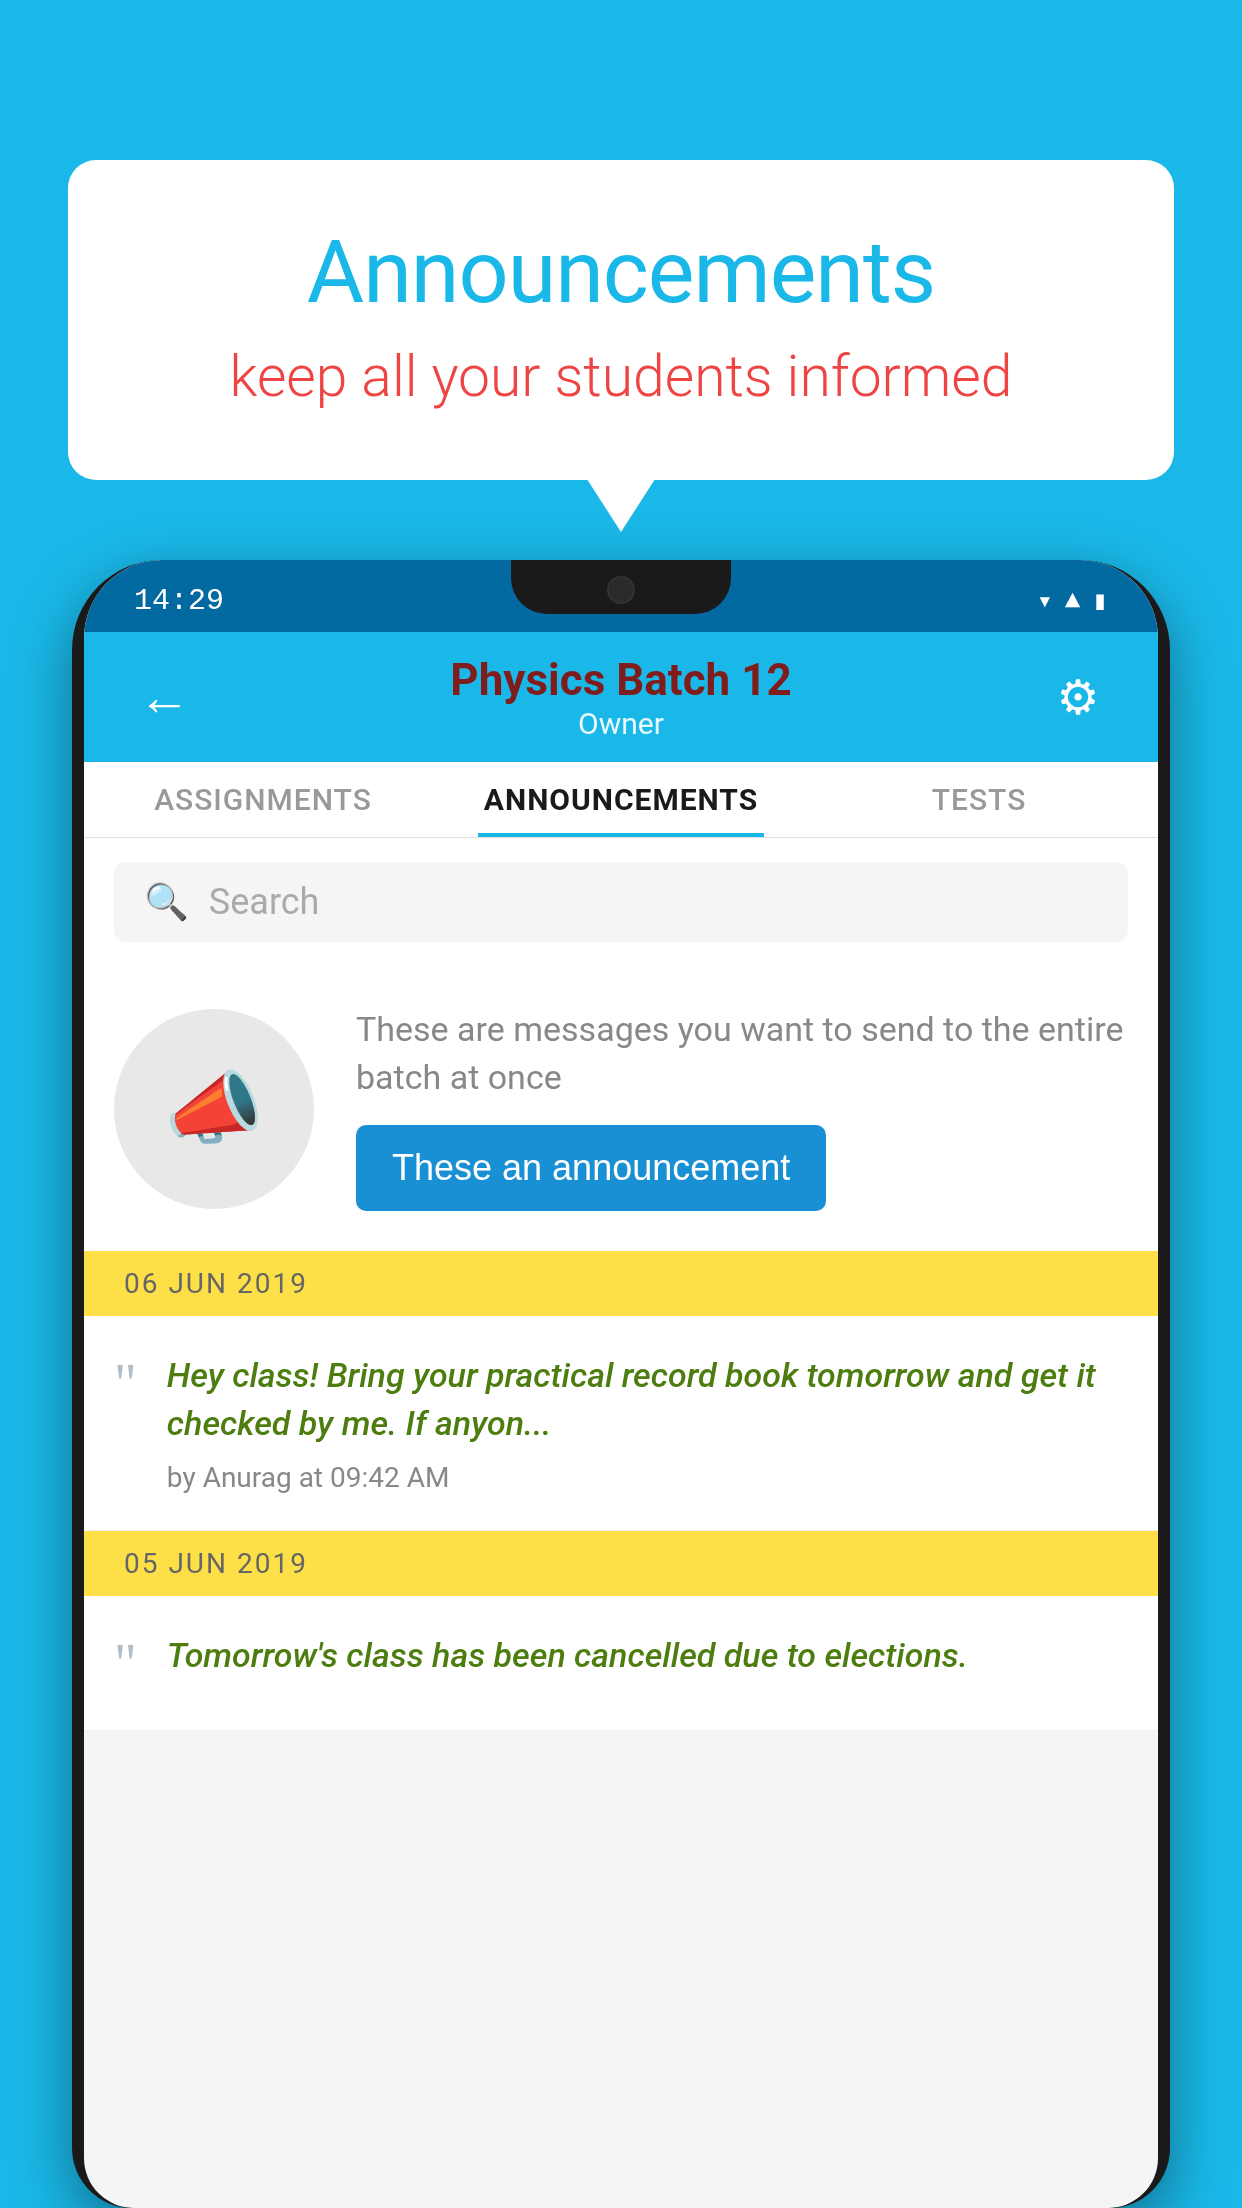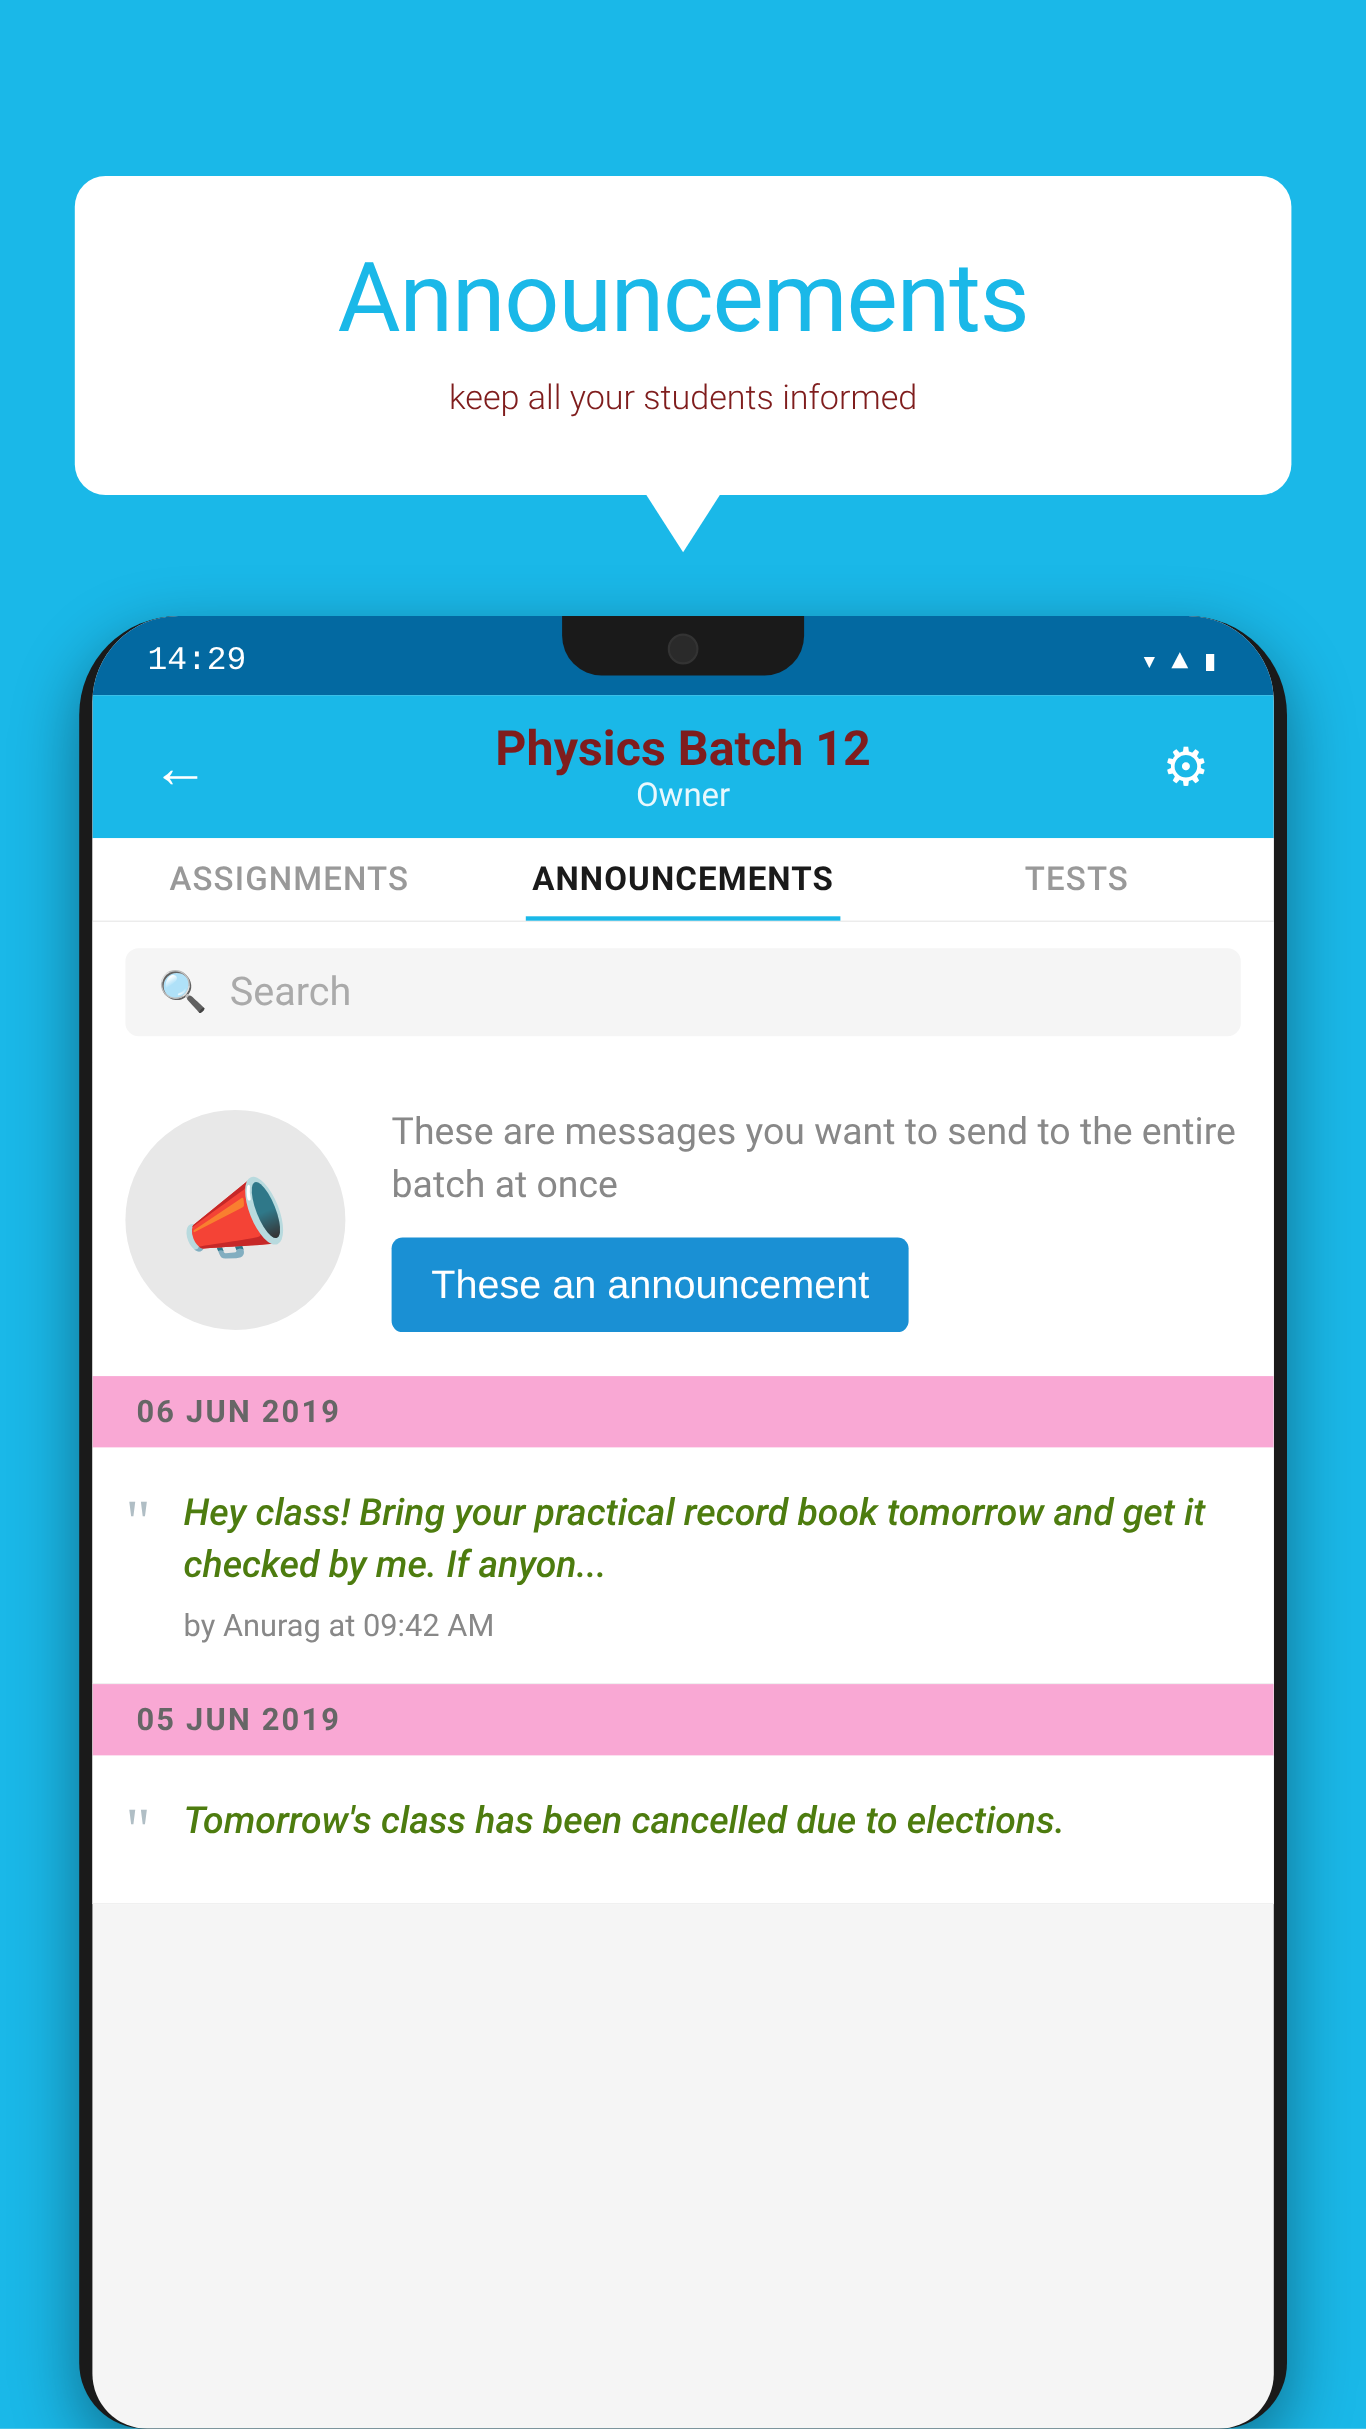--- a/index.html
+++ b/index.html
@@ -46,22 +46,22 @@
 
     .bubble-title {
       font-size: 88px;
       font-weight: 400;
       color: #1ab8e8;
       margin-bottom: 20px;
       letter-spacing: -1px;
     }
 
     .bubble-subtitle {
-      font-size: 31px;
-      color: #7f1d1d;
+      font-size: 57px;
+      color: #ef4444;
       font-weight: 300;
     }
 
     
     .phone-frame {
       position: absolute;
       top: 560px;
       left: 72px;
       right: 72px;
       bottom: 0px;
@@ -297,26 +297,26 @@
       padding: 22px 36px;
       font-size: 36px;
       font-weight: 500;
       cursor: pointer;
       display: inline-block;
       width: fit-content;
     }
 
     
     .date-separator {
-      background: #f9a8d4;
+      background: #fde047;
       padding: 16px 40px;
       font-size: 28px;
       color: #666666;
       letter-spacing: 2px;
-      font-weight: 700;
+      font-weight: 400;
     }
 
     
     .announcement-item {
       background: white;
       padding: 36px 30px;
       display: flex;
       align-items: flex-start;
       gap: 30px;
       border-bottom: 1px solid #f0f0f0;

